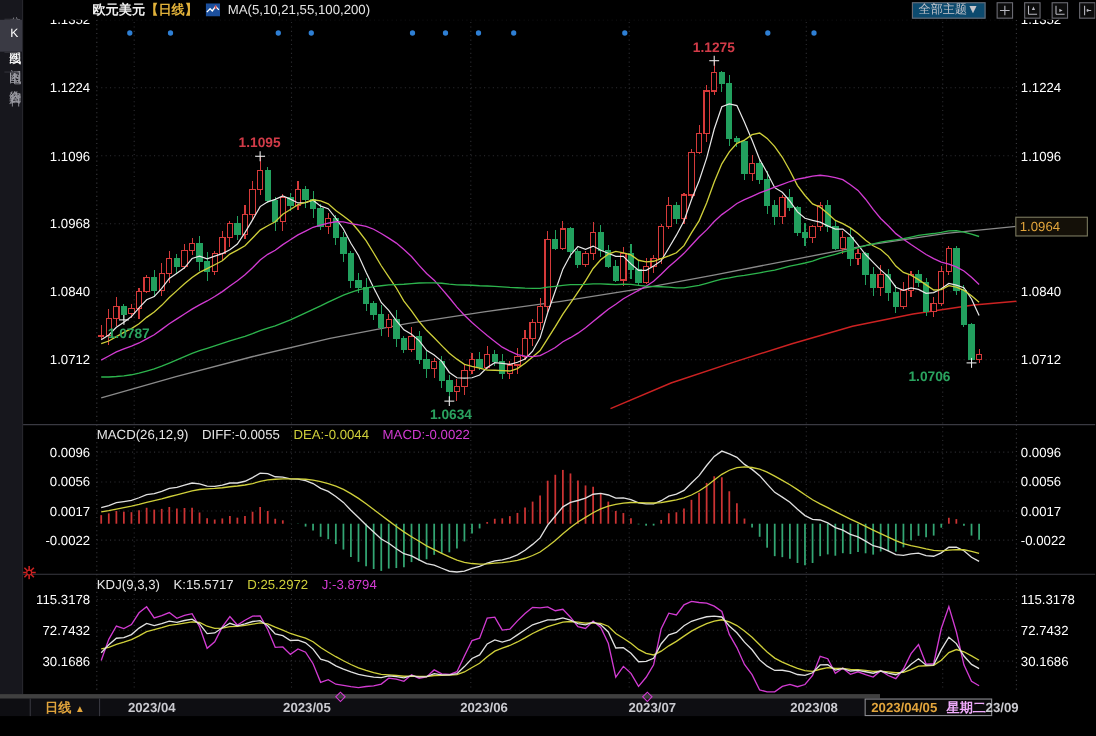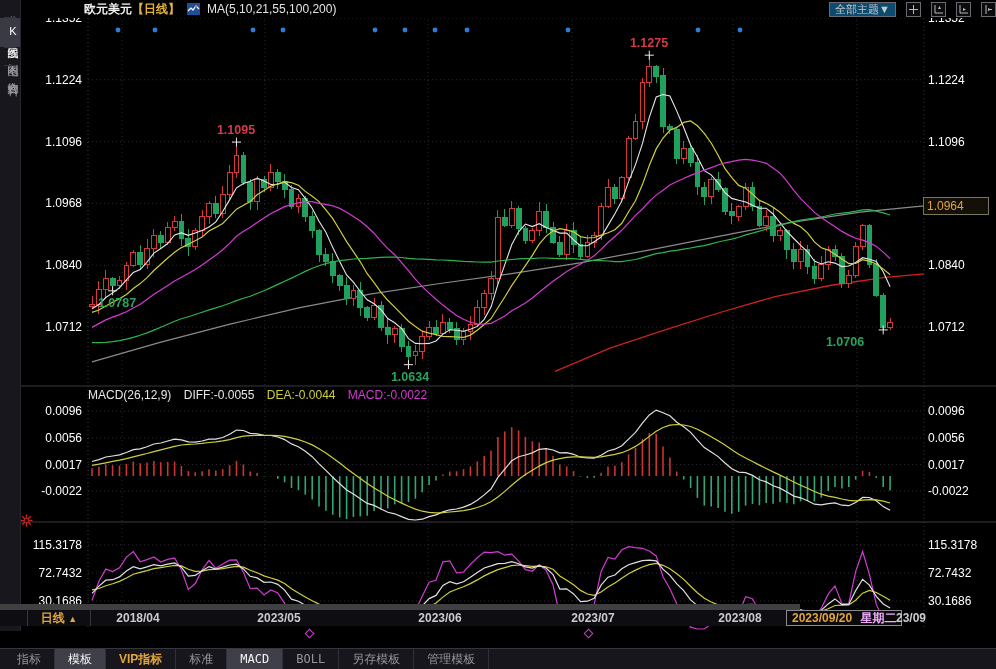--- a/index.html
+++ b/index.html
@@ -34,22 +34,22 @@
   .axl.l{width:56px;text-align:right;left:26px;}
   .axl.r{left:928px;width:64px;text-align:left;}
   .pane-hdr{position:absolute;z-index:3;white-space:nowrap;font-size:12px;}
   .pane-hdr span{margin-right:9px;}
   .w{color:#e6e6e6;} .y{color:#cfcf3a;} .m{color:#d23bd2;}
   .ann{position:absolute;font-weight:bold;font-size:12.5px;width:52px;text-align:center;z-index:3;}
   .price-tag{position:absolute;left:923px;width:58px;border:1px solid #77775e;background:#141008;
              color:#e2a53c;font-size:12px;padding:1px 3px;z-index:4;}
 
   
-  .date-axis{position:absolute;left:0;top:604px;width:800px;height:16px;background:#0e0e12;
-             border-top:6px solid #404040;z-index:6;}
+  .date-axis{position:absolute;left:0;top:631px;width:800px;height:16px;background:#0e0e12;
+             border-top:4px solid #404040;z-index:6;}
   .period-box{position:absolute;left:27px;top:0;width:62px;height:16px;border-left:1px solid #36363e;
               border-right:1px solid #36363e;color:#e2a53c;font-weight:bold;text-align:center;
               line-height:16px;cursor:pointer;}
   .dlab{position:absolute;top:0;height:16px;line-height:16px;color:#c9c9cf;font-weight:bold;
         transform:translateX(-50%);}
   .cur-box{position:absolute;left:786px;top:0;height:14px;line-height:14px;border:1px solid #8a8a90;
            background:#0a0a0a;padding:0 5px;font-weight:bold;white-space:nowrap;}
   .cur-box .cd{color:#e2a53c;} .cur-box .wd{color:#f0abfc;margin-left:5px;}
   .end-lab{position:absolute;left:896px;top:0;height:16px;line-height:16px;color:#c9c9cf;font-weight:bold;}
 
@@ -538,20 +538,26 @@
     </span>
   </header>
 
   <div class="pane-hdr" style="left:88px;top:388px;">
     <span class="w">MACD(26,12,9)</span>
     <span class="w">DIFF:-0.0055</span>
     <span class="y">DEA:-0.0044</span>
     <span class="m">MACD:-0.0022</span>
   </div>
 
+  <div class="pane-hdr" style="left:88px;top:524px;">
+    <span class="w">KDJ(9,3,3)</span>
+    <span class="w">K:15.5717</span>
+    <span class="y">D:25.2972</span>
+    <span class="m">J:-3.8794</span>
+  </div>
 
   <div class="price-tag" id="price-tag" style="top: 197.331px;">1.0964</div>
 
   <div id="overlays">
       <div class="axl l" style="top:11px">1.1352</div>
       <div class="axl r" style="top:11px">1.1352</div>
       <div class="axl l" style="top:72.79999999999957px">1.1224</div>
       <div class="axl r" style="top:72.79999999999957px">1.1224</div>
       <div class="axl l" style="top:134.6000000000002px">1.1096</div>
       <div class="axl r" style="top:134.6000000000002px">1.1096</div>
@@ -594,31 +600,21 @@
       </g>
         <circle cx="6.5" cy="6.5" r="2.2" fill="#000" stroke="#cc2222"></circle>
     </svg>
   </span>
 
   <div class="date-axis">
     <div class="period-box">
       <span>日线</span>
       <span style="font-size:9px;">▲</span>
     </div>
-    <span id="date-labels"><div class="dlab" style="left:138px">2018/04</div><div class="dlab" style="left:279px">2023/05</div><div class="dlab" style="left:440px">2023/06</div><div class="dlab" style="left:593px">2023/07</div><div class="dlab" style="left:740px">2023/08</div></span>
+    <span id="date-labels"><div class="dlab" style="left:138px">2023/04</div><div class="dlab" style="left:279px">2023/05</div><div class="dlab" style="left:440px">2023/06</div><div class="dlab" style="left:593px">2023/07</div><div class="dlab" style="left:740px">2023/08</div></span>
     <div class="cur-box">
-      <span class="cd">2023/09/20</span>
+      <span class="cd">2023/04/05</span>
       <span class="wd">星期二</span>
     </div>
     <div class="end-lab">23/09</div>
   </div>
 
-  <div class="bottom-tabs" id="bottom-tabs">
-      <div class="btab ">指标</div>
-      <div class="btab active">模板</div>
-      <div class="btab vip">VIP指标</div>
-      <div class="btab ">标准</div>
-      <div class="btab active mono">MACD</div>
-      <div class="btab mono">BOLL</div>
-      <div class="btab ">另存模板</div>
-      <div class="btab ">管理模板</div>
-    </div>
 </div>
 
 </body></html>

